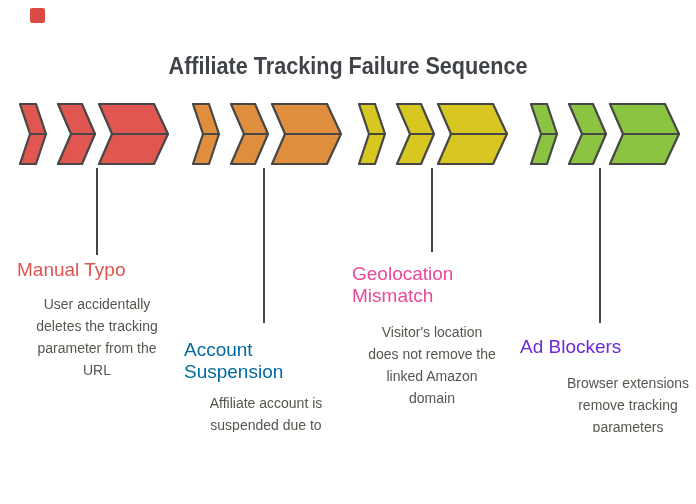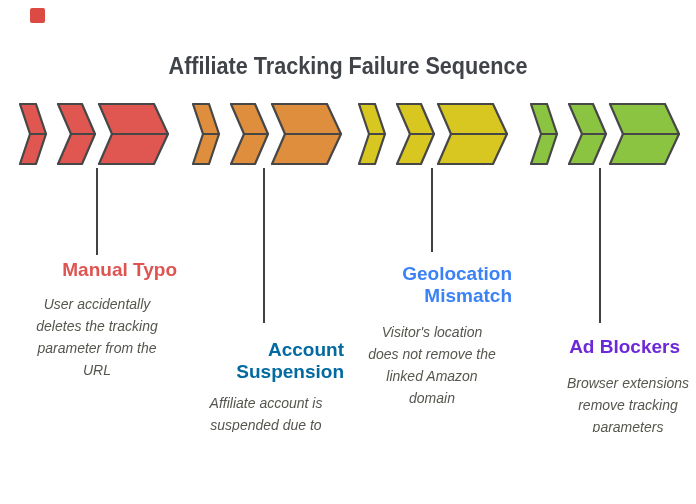--- a/index.html
+++ b/index.html
@@ -15,30 +15,29 @@
     transform:scaleX(0.9); transform-origin:center;
     white-space:nowrap;
   }
   .chevrons { position:absolute; top:103px; width:150px; height:62px; }
   .chevrons polygon { stroke:var(--stroke,#474747); stroke-width:2.2; stroke-linejoin:round; }
   .connector {
     position:absolute; width:2px; top:168px;
     background:var(--connector,#404245);
   }
   .step-title {
-    position:absolute; width:160px; text-align:right;
-    font-size:19px; line-height:22px; font-weight:bold;
+    position:absolute; width:160px; text-align:left;
+    font-size:19px; line-height:22px; font-weight:normal;
     white-space:pre-line;
   }
   .step-desc {
     position:absolute; width:160px; text-align:center;
     font-size:14px; line-height:22px;
     color:var(--text,#56564F);
     white-space:pre-line;
-    font-style:italic;
   }
   .corner-accent { position:absolute; border-radius:2px; }
   .corner-accent.top { left:30px; top:8px; width:15px; height:15px; }
   .corner-accent.bottom { left:30px; top:483px; width:14px; height:14px; }
 </style>
 </head>
 <body>
 
 <div class="canvas">
 
@@ -84,21 +83,21 @@
   <div>
     <svg class="chevrons" style="left:358px" viewBox="0 0 150 62">
       <polygon points="1,1 17,1 27,31 11,31" fill="#D8C720"></polygon>
       <polygon points="11,31 27,31 17,61 1,61" fill="#D8C720"></polygon>
       <polygon points="39,1 63,1 76,31 52,31" fill="#D8C720"></polygon>
       <polygon points="52,31 76,31 63,61 39,61" fill="#D8C720"></polygon>
       <polygon points="80,1 135,1 149,31 93,31" fill="#D8C720"></polygon>
       <polygon points="93,31 149,31 135,61 80,61" fill="#D8C720"></polygon>
     </svg>
     <div class="connector" style="left:431px; height:84px"></div>
-    <div class="step-title" style="left: 352px; top: 263px; color: #3b82f6;">Geolocation
+    <div class="step-title" style="left: 352px; top: 263px; color: #ec4899;">Geolocation
 Mismatch</div>
     <div class="step-desc" style="left:352px; top:321px">Visitor's location
 does not remove the
 linked Amazon
 domain</div>
   </div>
 
   <div>
     <svg class="chevrons" style="left:530px" viewBox="0 0 150 62">
       <polygon points="1,1 17,1 27,31 11,31" fill="#8BC440"></polygon>

